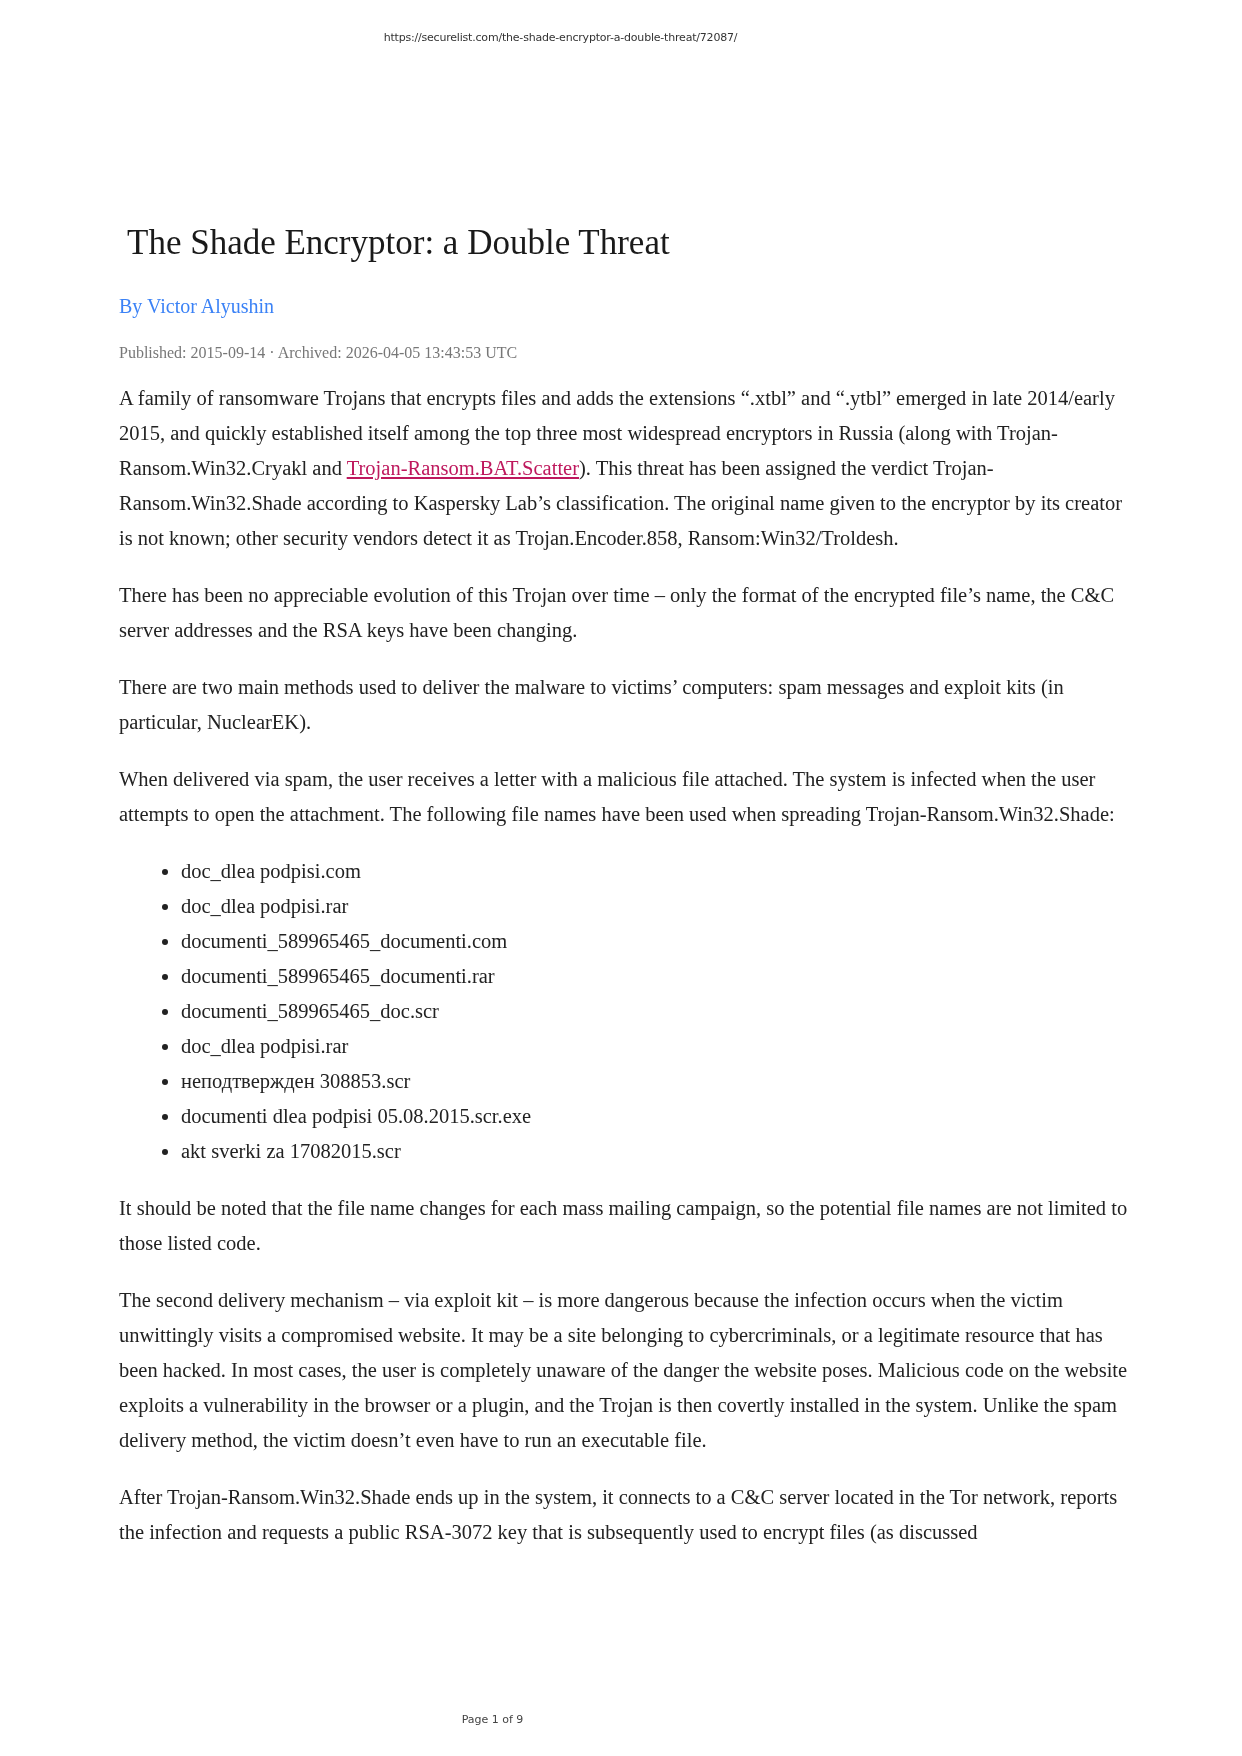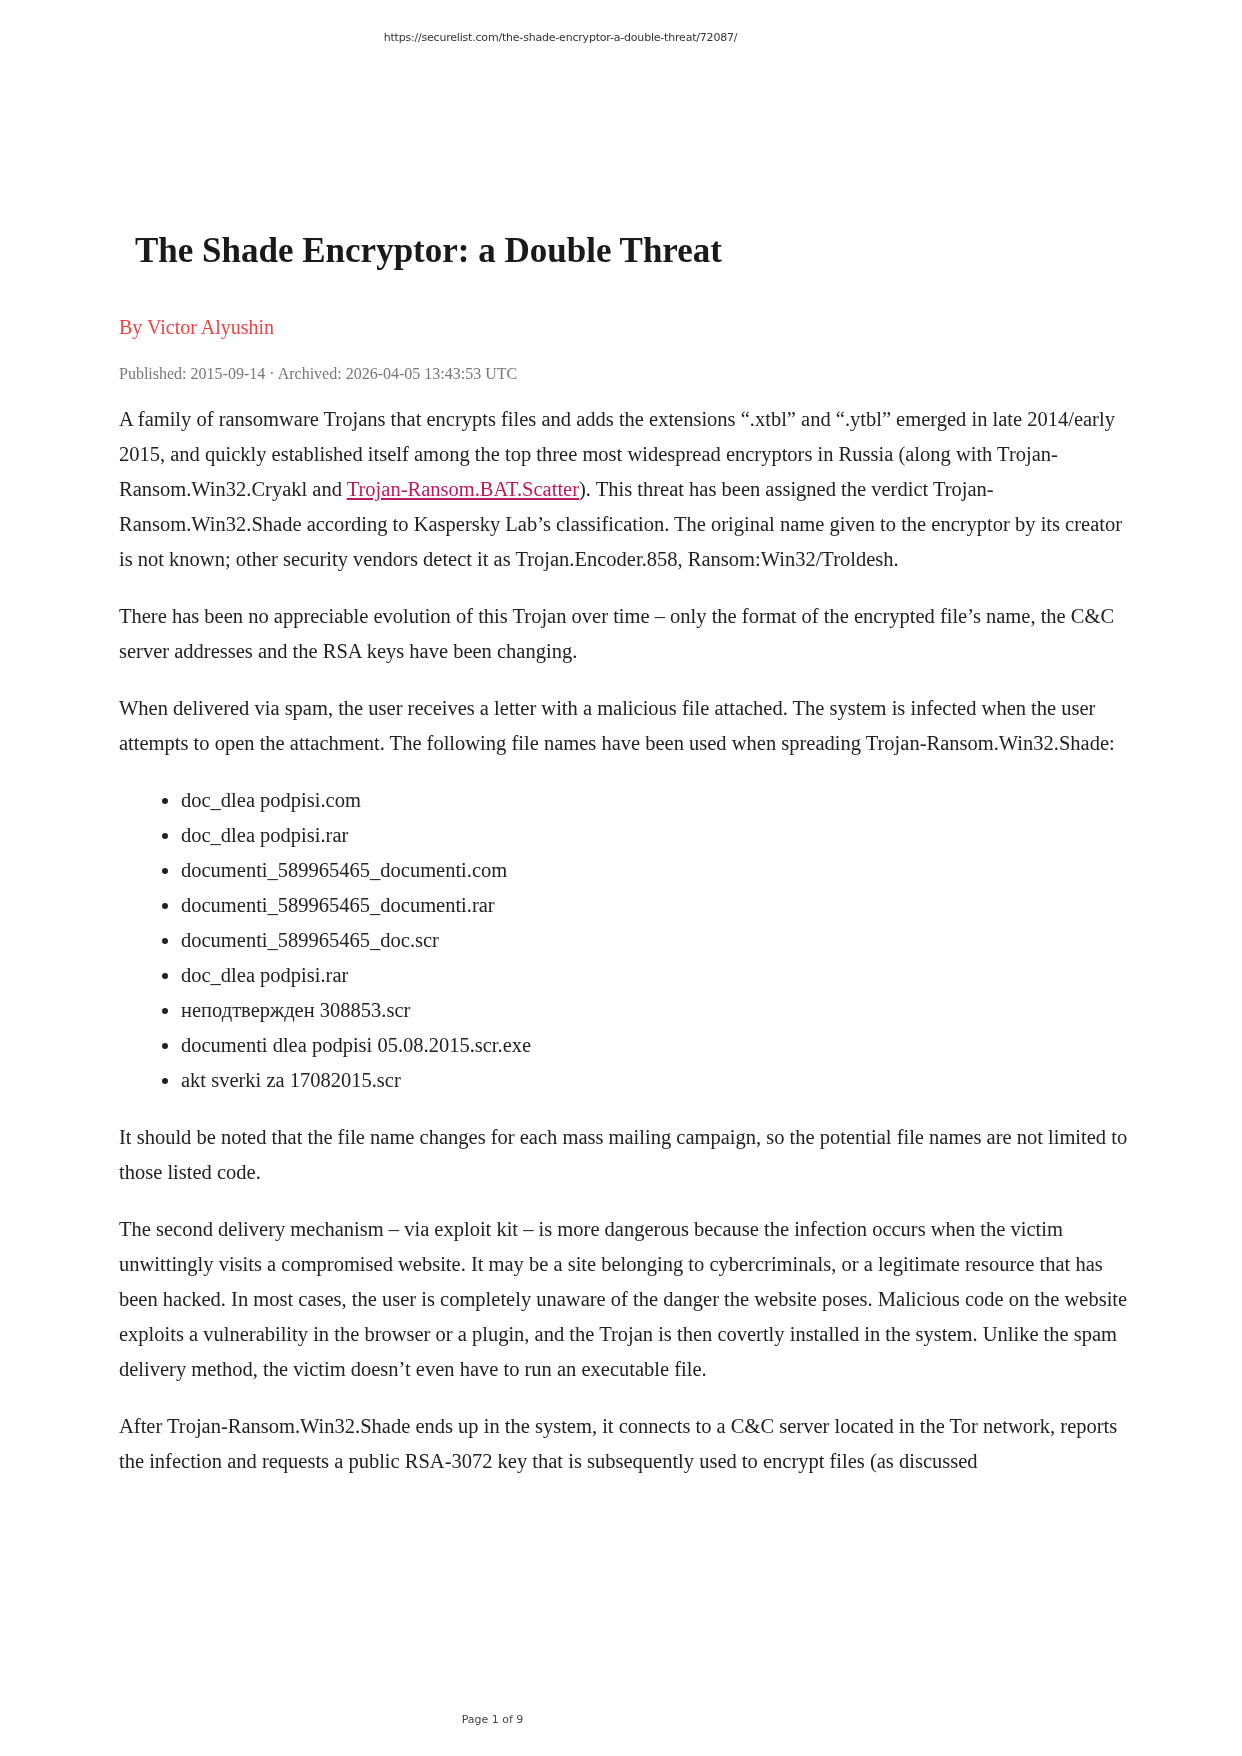--- a/index.html
+++ b/index.html
@@ -37,29 +37,29 @@
     }
     .article {
       position: absolute;
       top: 210px;
       left: 119px;
       width: 1010px;
       font-family: "Liberation Serif", serif;
     }
     .title {
       font-size: 35px;
-      font-weight: bold;
+      font-weight: normal;
       color: #1a1a1a;
-      margin: 16px;
+      margin: 8px;
       line-height: 50px;
     }
     .byline {
       font-size: 20px;
-      color: #ef4444;
-      margin: 36px 0 0 0;
+      color: #3b82f6;
+      margin: 23px 0 0 0;
       line-height: 30px;
     }
     .meta {
       font-size: 16px;
       color: #777777;
       margin: 18px 0 0 0;
       line-height: 28px;
     }
     .body-text {
       margin-top: 14px;
@@ -91,20 +91,21 @@
 
 <main class="article">
   <h1 class="title">The Shade Encryptor: a Double Threat</h1>
   <div class="byline">By Victor Alyushin</div>
   <div class="meta">Published: 2015-09-14 · Archived: 2026-04-05 13:43:53 UTC</div>
 
   <div class="body-text">
     <p><span>A family of ransomware Trojans that encrypts files and adds the extensions “.xtbl” and “.ytbl” emerged in late 2014/early 2015, and quickly established itself among the top three most widespread encryptors in Russia (along with Trojan-Ransom.Win32.Cryakl and </span><a href="#">Trojan-Ransom.BAT.Scatter</a><span>). This threat has been assigned the verdict Trojan-Ransom.Win32.Shade according to Kaspersky Lab’s classification. The original name given to the encryptor by its creator is not known; other security vendors detect it as Trojan.Encoder.858, Ransom:Win32/Troldesh.</span></p>
 
     <p>There has been no appreciable evolution of this Trojan over time – only the format of the encrypted file’s name, the C&amp;C server addresses and the RSA keys have been changing.</p>
+    <p>There are two main methods used to deliver the malware to victims’ computers: spam messages and exploit kits (in particular, NuclearEK).</p>
     <p>When delivered via spam, the user receives a letter with a malicious file attached. The system is infected when the user attempts to open the attachment. The following file names have been used when spreading Trojan-Ransom.Win32.Shade:</p>
 
     <ul class="file-list">
       <li>doc_dlea podpisi.com</li>
       <li>doc_dlea podpisi.rar</li>
       <li>documenti_589965465_documenti.com</li>
       <li>documenti_589965465_documenti.rar</li>
       <li>documenti_589965465_doc.scr</li>
       <li>doc_dlea podpisi.rar</li>
       <li>неподтвержден 308853.scr</li>

